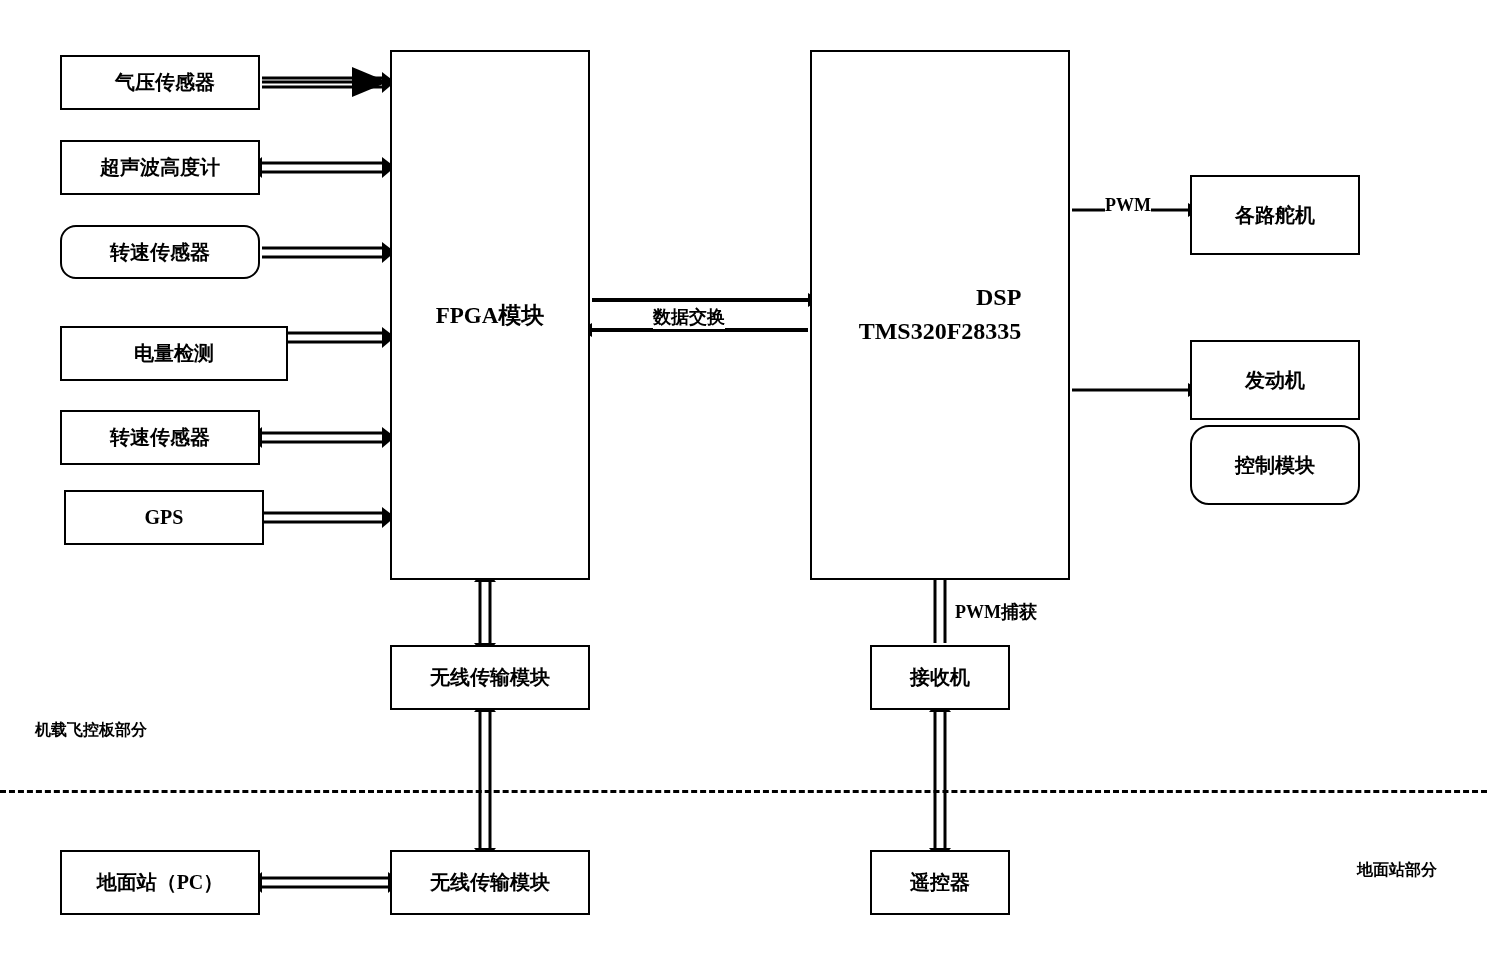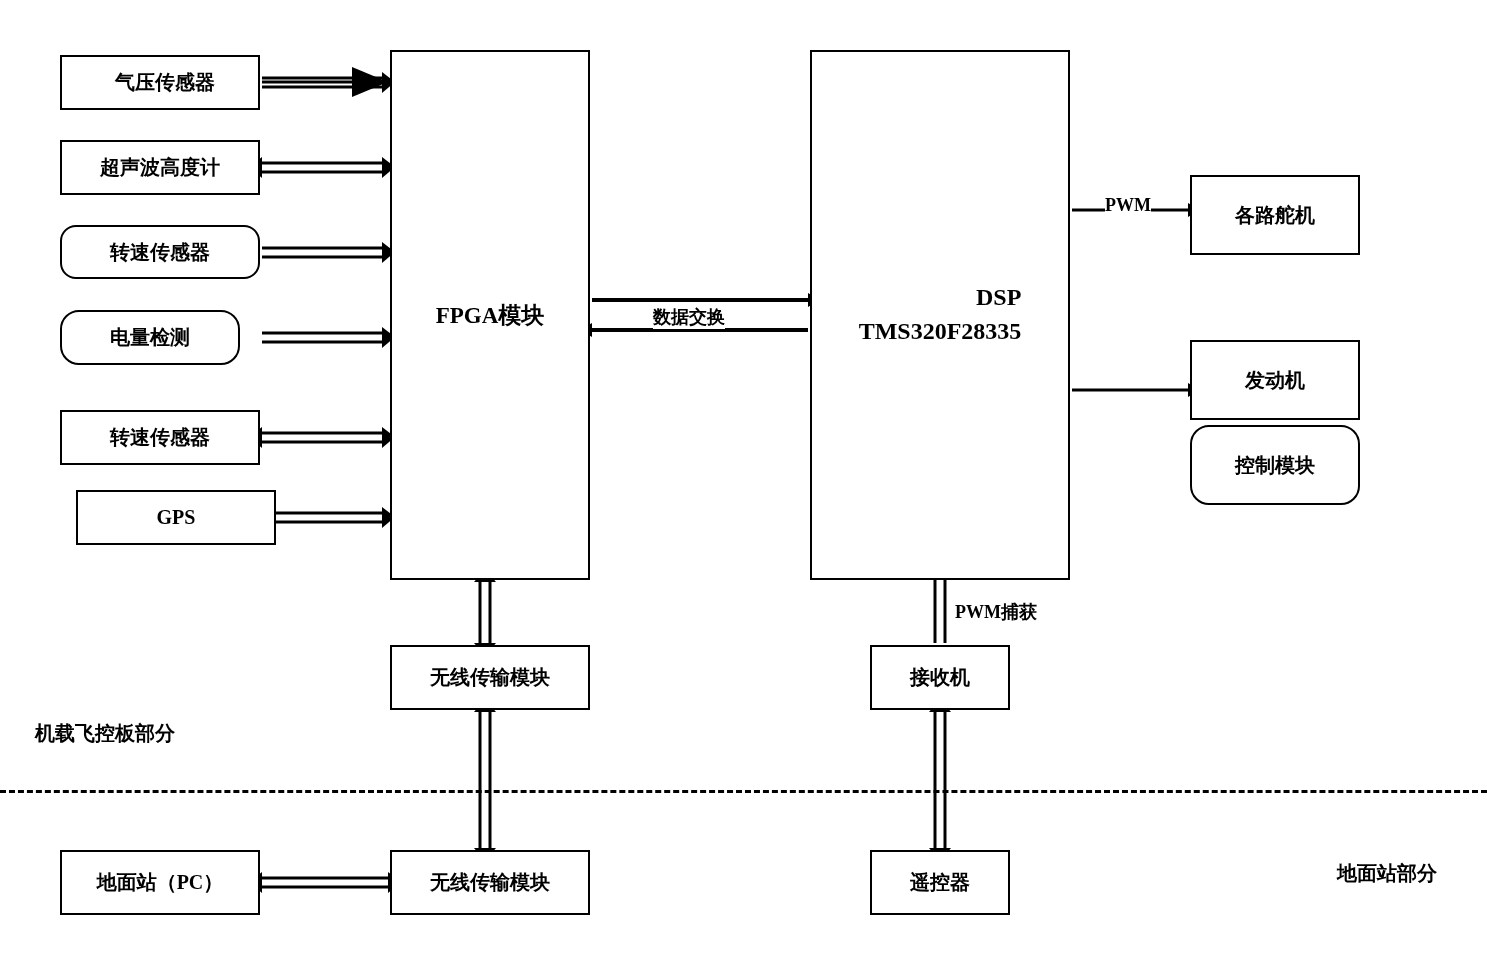--- a/index.html
+++ b/index.html
@@ -72,33 +72,32 @@
     }
     #sensor-speed {
       left: 60px;
       top: 225px;
       width: 200px;
       height: 54px;
       border-radius: 16px;
     }
     #sensor-power {
       left: 60px;
-      top: 310px;
-      width: 180px;
-      height: 55px;
-      border-radius: 19px;
+      top: 326px;
+      width: 228px;
+      height: 55px;
     }
     #sensor-attitude {
       left: 60px;
       top: 410px;
       width: 200px;
       height: 55px;
     }
     #sensor-gps {
-      left: 76px;
+      left: 64px;
       top: 490px;
       width: 200px;
       height: 55px;
     }
 
     
     #output-rotor {
       left: 1190px;
       top: 90px;
       width: 170px;
@@ -178,21 +177,21 @@
     .arrow-label {
       position: absolute;
       font-size: 18px;
       font-weight: bold;
       background: #fff;
     }
 
     
     .section-label {
       position: absolute;
-      font-size: 20px;
+      font-size: 16px;
       font-weight: bold;
       color: #000;
     }
   </style>
 </head>
 <body>
 
 <div class="diagram-container">
 
   <svg class="arrows-svg">

